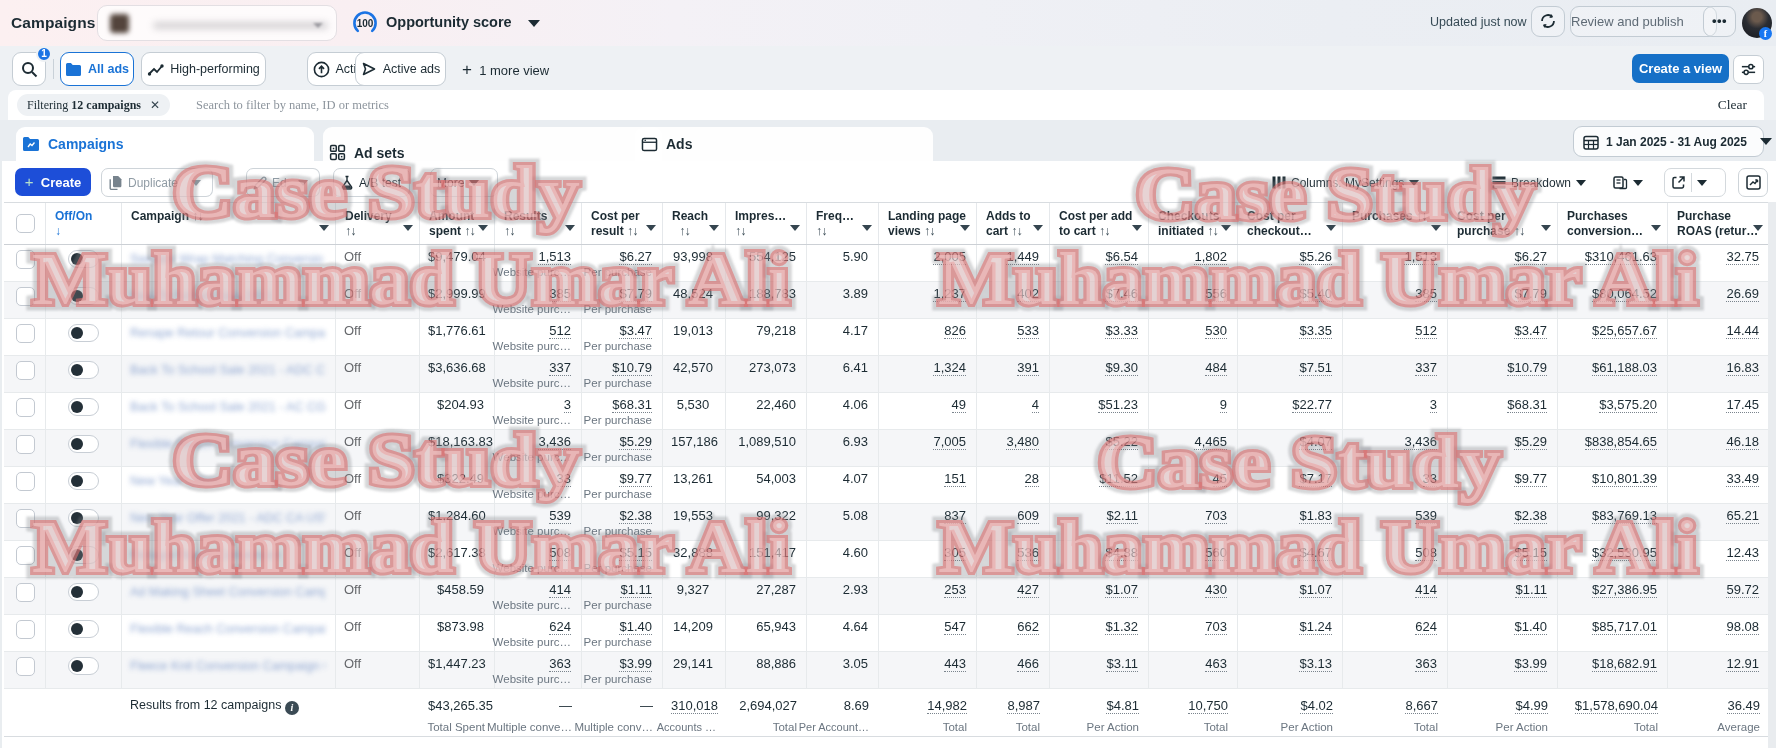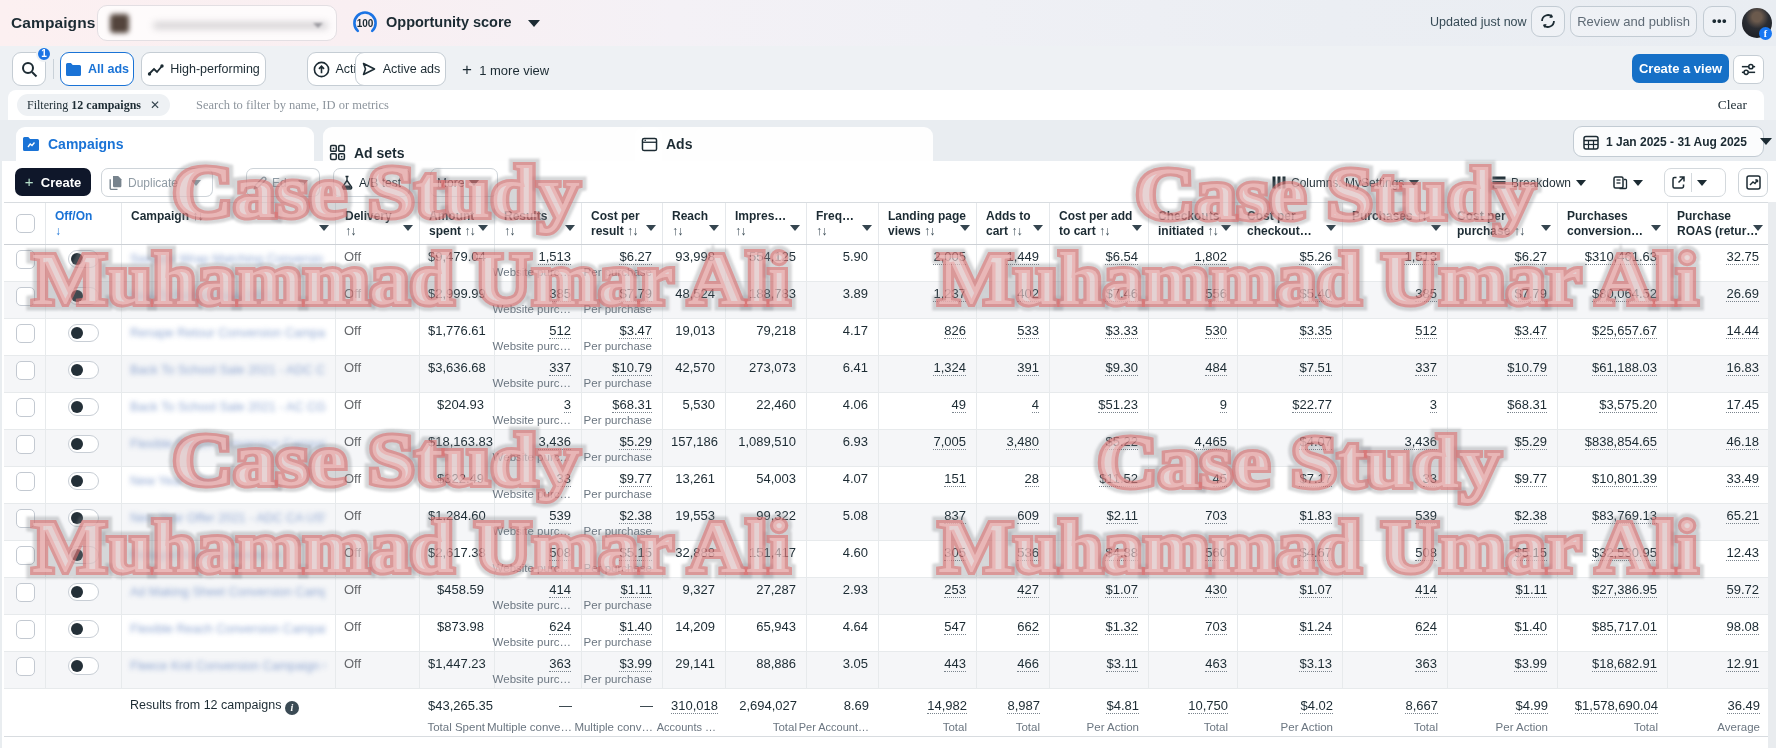--- a/index.html
+++ b/index.html
@@ -17,21 +17,21 @@
     background:#53443c; filter:blur(2.5px); }
   .accttxt { position:absolute; left:55px; top:16px; width:175px; height:7px; border-radius:4px;
     background:#97959a; filter:blur(3.5px); opacity:.4; }
   .acctcaret { position:absolute; right:13px; top:17px; border-left:5px solid transparent; border-right:5px solid transparent; border-top:5px solid #9b9aa0; filter:blur(1px); }
   .oppbadge { position:absolute; left:352px; top:10px; width:26px; height:26px; }
   .opplabel { position:absolute; left:386px; top:14px; font-size:14.5px; font-weight:bold; letter-spacing:0;}
   .oppcaret { position:absolute; left:528px; top:20px; border-left:6.5px solid transparent; border-right:6.5px solid transparent; border-top:7.5px solid #1c2b33; }
   .updated { position:absolute; left:1430px; top:15px; font-size:12.5px; color:#364a55; }
   .tb-btn { position:absolute; top:6px; height:31px; border:1px solid #c2cbd3; border-radius:9px; background:rgba(255,255,255,.25); }
   .btn-refresh { left:1531px; width:34px; }
-  .btn-review { left:1570px; width:127px; color:#5f6b76; font-size:13px; text-align:center; line-height:29px; }
+  .btn-review { left:1570px; width:147px; color:#5f6b76; font-size:13px; text-align:left; line-height:29px; }
   .btn-dots { left:1703px; width:33px; }
   .btn-dots span { display:block; text-align:center; line-height:27px; font-size:13px; letter-spacing:.5px; color:#1c2b33; font-weight:bold; }
   .avatar { position:absolute; left:1742px; top:8px; width:30px; height:30px; border-radius:50%;
     background:radial-gradient(circle at 50% 30%, #6b5a4d 0 18%, #2a2d33 45%, #16181c 100%); }
   .fbbadge { position:absolute; left:17px; top:19px; width:13px; height:13px; border-radius:50%; background:#1877f2;
     color:#fff; font-size:10px; font-weight:bold; text-align:center; line-height:13px; font-family:"Liberation Serif",serif;}
 
   
   .viewsrow { position:absolute; left:0; top:46px; width:1776px; height:44px; background:#eef1f4; }
   .vbtn { position:absolute; top:6px; height:34px; background:#fff; border:1px solid #c5cdd4; border-radius:9px;
@@ -62,21 +62,21 @@
   .tab2 { left:323px; width:339px; background:rgba(255,255,255,.93);align-items:flex-end;}
   .tab3 { left:635px; width:298px; background:rgba(255,255,255,.93);}
   .datebtn { position:absolute; left:1573px; top:6px; width:191px; height:31px; background:#fbfcfd; border:1px solid #c2cbd3;
     border-radius:9px; display:flex; align-items:center; gap:7px; padding:0 9px; font-size:12px; font-weight:bold; white-space:nowrap; }
   .datebtn svg { flex-shrink:0; }
   .dcaret { margin-left:6px; border-left:6px solid transparent; border-right:6px solid transparent; border-top:7px solid #1c2b33; }
 
   
   .card { position:absolute; left:0px; top:161px; width:1776px; height:587px; background:#fff; border-left:2px solid #e9edf0; }
   .toolbar { position:absolute; left:0; top:0; width:1776px; height:41px; background:#fff; }
-  .createbtn { position:absolute; left:13px; top:7px; width:76px; height:28px; background:#0f172a; border-radius:7px;
+  .createbtn { position:absolute; left:13px; top:7px; width:76px; height:28px; background:#1d4ed8; border-radius:7px;
     color:#fff; font-size:13px; font-weight:bold; text-align:center; line-height:28px; }
   .tbtn { position:absolute; top:7px; height:29px; border:1px solid #ced4d9; background:#fff; border-radius:7px;
     display:flex; align-items:center; gap:5px; padding:0 6px; font-size:12px; white-space:nowrap; }
   .tbtn svg { flex-shrink:0; }
   .gray { color:#909ca5; }
   .tcaret { border-left:5px solid transparent; border-right:5px solid transparent; border-top:6px solid; }
 
   
   .table { position:absolute; left:2px; top:41px; width:1766px; }
   .hrow { display:flex; height:43px; border-top:1px solid #d8dce0; border-bottom:1px solid #ccd0d5; background:#fff; }
@@ -90,21 +90,21 @@
   .num { text-align:right; }
   .sub { position:absolute; right:10px; bottom:3px; font-size:11.5px; color:#6b7681; white-space:nowrap; }
   .u { border-bottom:1px dotted #7a848d; padding-bottom:0px; }
   .cb { width:19px; height:19px; border:1.5px solid #c3c9d1; border-radius:5px; background:#fff; margin:5px 0 0 12px; }
   .tgl { position:relative; width:31px; height:18px; border:1px solid #c8ced5; border-radius:9px; background:#fff; margin:5px 0 0 22px; }
   .tgl::after { content:""; position:absolute; left:2px; top:2px; width:12px; height:12px; border-radius:50%; background:#243038; }
   .cname { margin-top:3px; font-size:12.5px; color:#6d8cc4; opacity:.75; filter:blur(2.6px); white-space:nowrap; overflow:hidden; }
   .offtxt { color:#65676b; }
   
   .w0{width:42px;} .w1{width:76px;} .w2{width:214px;} .w3{width:84px;} .w4{width:75px;}
-  .w5{width:87px;} .w6{width:81px;} .w7{width:63px;} .w8{width:81px;} .w9{width:72px;}
+  .w5{width:87px;} .w6{width:81px;} .w7{width:63px;text-align:center;} .w8{width:81px;} .w9{width:72px;}
   .w10{width:98px;} .w11{width:73px;} .w12{width:99px;} .w13{width:89px;} .w14{width:105px;}
   .w15{width:105px;} .w16{width:110px;} .w17{width:110px;} .w18{width:102px;}
   .frow { display:flex; height:48px; background:#fff; border-bottom:1px solid #d8dce0; }
   .fc { position:relative; font-size:13px; padding:9px 10px 0 8px; }
   .scrollstrip { position:absolute; right:0; top:202px; width:8px; height:546px; background:#e9ecef; }
 
   
   .wm { position:absolute; pointer-events:none; z-index:50; }
 </style>
 </head>

